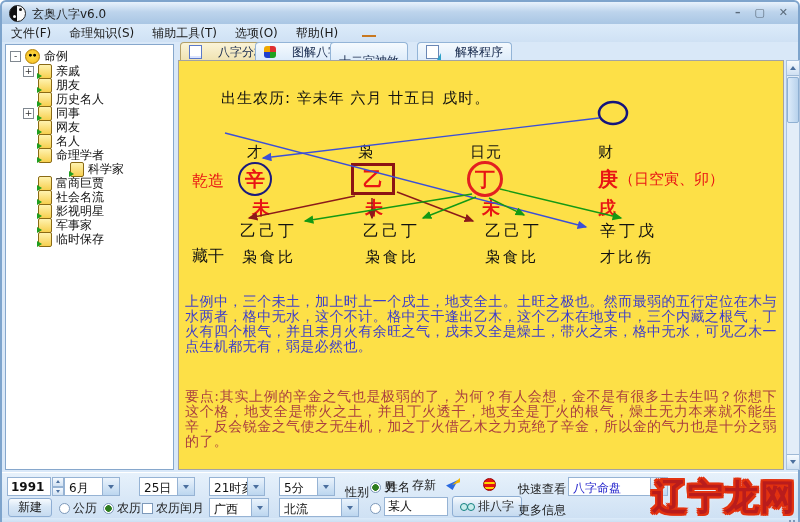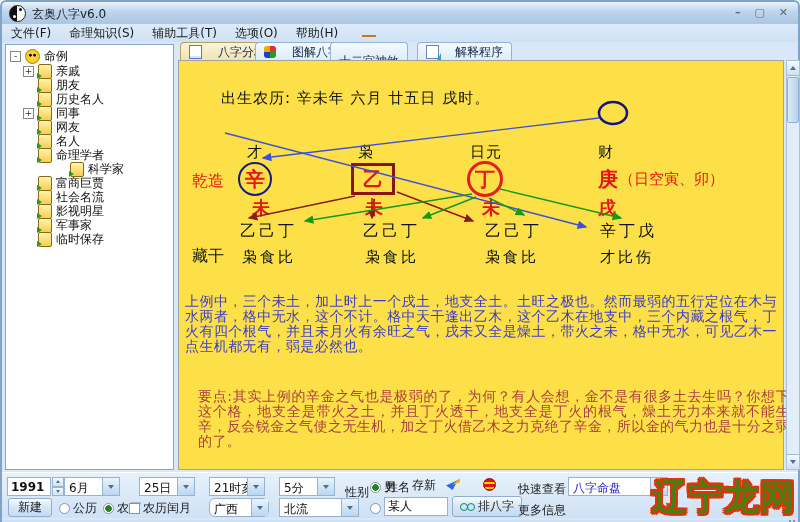--- a/index.html
+++ b/index.html
@@ -42,21 +42,21 @@
   .branch{font-size:18px;color:#e81414;font-weight:bold;}
   .hidden{font-size:16px;color:#111;letter-spacing:3px;}
   .tgods{font-size:15px;color:#111;letter-spacing:3px;}
   .rowlab-red{font-size:16px;color:#e81414;}
   .rowlab-blk{font-size:16px;color:#111;}
   .voidnote{font-size:15px;color:#e81414;}
   .ring-c{position:absolute;border-radius:50%;display:flex;align-items:center;justify-content:center;box-sizing:border-box;}
   .ring-r{position:absolute;display:flex;align-items:center;justify-content:center;box-sizing:border-box;}
   .para{position:absolute;left:6px;width:592px;font-size:14px;line-height:15px;white-space:normal;text-align:justify;letter-spacing:0.4px;}
   .para.blue{color:#3c3ccc;}
-  .para.red{color:#aa4040;margin-left:13px;}
+  .para.red{color:#aa4040;}
   svg.overlay{position:absolute;left:0;top:0;pointer-events:none;}
   
   .vscroll{position:absolute;left:784px;top:58px;width:14px;height:410px;background:#e3edf8;border:1px solid #aac2de;box-sizing:border-box;}
   .sbtn{position:absolute;left:0;width:12px;height:14px;background:linear-gradient(#f6fafe,#cfe0f2);border-bottom:1px solid #9fb9d6;display:flex;align-items:center;justify-content:center;}
   .sbtn.down{bottom:0;border-top:1px solid #9fb9d6;border-bottom:none;}
   .tri-up{width:0;height:0;border-left:3px solid transparent;border-right:3px solid transparent;border-bottom:4px solid #4b6f9e;}
   .tri-down{width:0;height:0;border-left:3px solid transparent;border-right:3px solid transparent;border-top:4px solid #4b6f9e;}
   .sthumb{position:absolute;left:0;top:16px;width:12px;height:46px;background:linear-gradient(90deg,#dcebfa,#b8d2ec);border:1px solid #8fb0d2;box-sizing:border-box;border-radius:2px;}
   
   .controlbar{position:absolute;left:0;top:470px;width:100%;height:46px;background:linear-gradient(#e6f1fb,#cfe1f4);border-top:1px solid #ffffff;box-sizing:border-box;}
@@ -77,21 +77,21 @@
   .cbox{width:11px;height:11px;border:1px solid #7d99ba;background:#fff;box-sizing:border-box;}
   .btn3d{position:absolute;background:linear-gradient(#f7fbfe,#d8e7f6 45%,#c6dbf0);border:1px solid #8eaed4;border-radius:3px;font-size:12px;color:#1a1a1a;display:flex;align-items:center;justify-content:center;gap:3px;box-sizing:border-box;font-family:Liberation Serif, serif;}
   .glasses{display:inline-block;width:15px;height:8px;position:relative;}
   .glasses::before,.glasses::after{content:"";position:absolute;top:0;width:6px;height:6px;border:1px solid #13807f;border-radius:50%;background:#c8ecec;}
   .glasses::before{left:0;} .glasses::after{left:7px;}
   .planeicon{position:absolute;width:14px;height:14px;}
   .planeicon .b{position:absolute;left:0;top:2px;width:12px;height:10px;background:#2a6ae0;clip-path:polygon(100% 0,0 55%,55% 100%);}
   .planeicon .y{position:absolute;left:6px;top:0;width:8px;height:7px;background:#f2b400;clip-path:polygon(100% 0,0 100%,100% 60%);}
   .redbadge{position:absolute;width:13px;height:13px;border-radius:50%;border:1px solid #990000;background:linear-gradient(#e31212 0 3px,#ffd400 3px 5px,#e31212 5px 8px,#ffd400 8px 10px,#e31212 10px);box-sizing:border-box;}
   .calicon{display:inline-block;width:11px;height:11px;border:1px solid #3a6bd8;background:linear-gradient(#d84a3a 0 3px,#fff 3px),linear-gradient(#fff,#fff);box-shadow:inset 0 -2px 0 #cfe0f4;box-sizing:border-box;}
-  .watermark{position:absolute;left:650px;top:472px;font-size:35px;font-weight:bold;color:#4d7c0f;letter-spacing:1px;z-index:60;
+  .watermark{position:absolute;left:650px;top:472px;font-size:35px;font-weight:bold;color:#b91c1c;letter-spacing:1px;z-index:60;
      text-shadow:-2px 0 0 #e23210,2px 0 0 #e23210,0 -2px 0 #e23210,0 2px 0 #e23210,-2px -2px 0 #e23210,2px 2px 0 #e23210,2px -2px 0 #e23210,-2px 2px 0 #e23210,0 0 5px #ffffff;}
   .statusbar{position:absolute;left:0;top:516px;width:100%;height:6px;background:linear-gradient(#dcebfa,#c4d9ef);}
   .grip{position:absolute;right:2px;top:1px;width:8px;height:4px;background:radial-gradient(circle,#7d99ba 1px,transparent 1.2px) 0 0/4px 4px;}
 </style>
 </head>
 <body>
 
 <div class="window">
 
   <div class="titlebar">
@@ -332,25 +332,25 @@
       <span>新建</span>
     </div>
     <span class="radio" style="left:57px;top:27px;">
       <span class="rdot"></span>
       <span>公历</span>
     </span>
     <span class="radio checked" style="left:101px;top:27px;">
       <span class="rdot"></span>
       <span>农历</span>
     </span>
-    <span class="checkbox" style="left:127px;top:27px;">
+    <span class="checkbox" style="left:140px;top:27px;">
       <span class="cbox"></span>
       <span>农历闰月</span>
     </span>
-    <div class="dselect" style="left:207px;top:25px;width:60px;border-radius:6px;">
+    <div class="dselect" style="left:207px;top:25px;width:60px;">
       <span class="txt">广西</span>
       <span class="btn">
           <span class="tri-down"></span>
         </span>
     </div>
     <div class="dselect" style="left:277px;top:25px;width:80px;">
       <span class="txt">北流</span>
       <span class="btn">
           <span class="tri-down"></span>
         </span>

